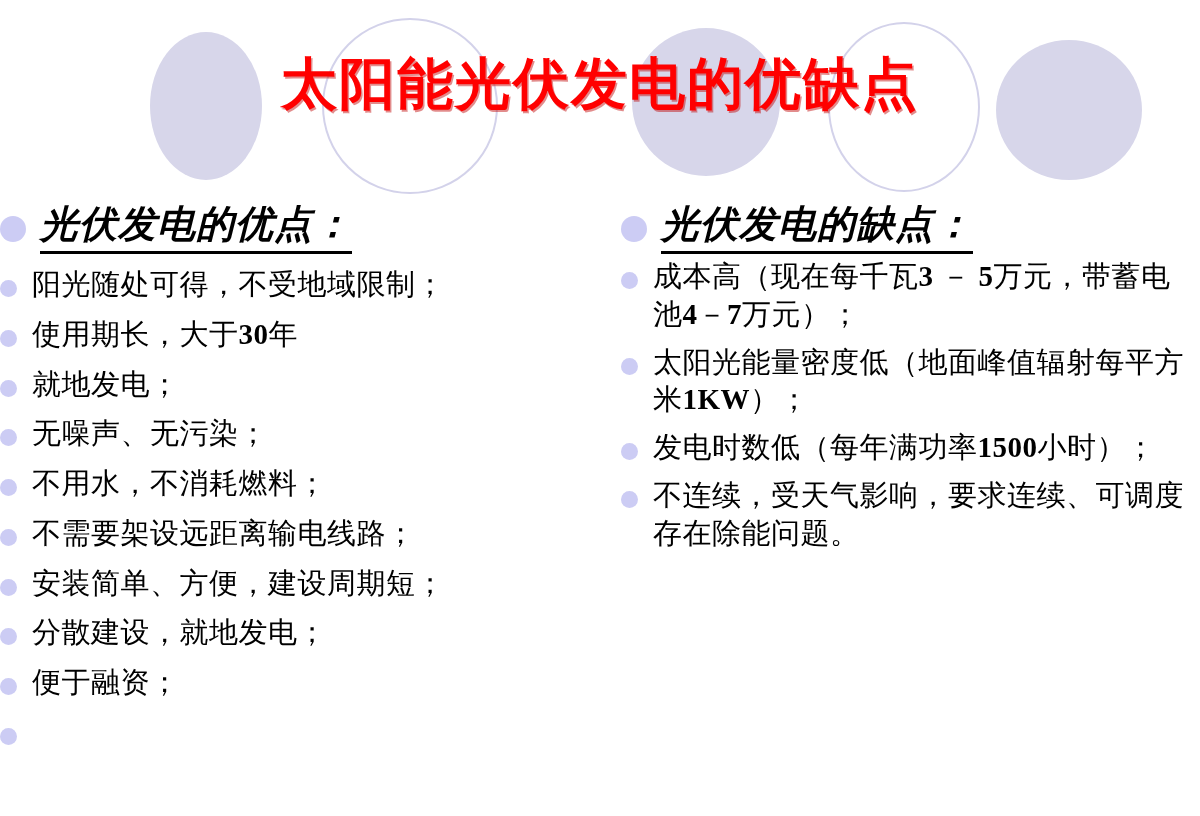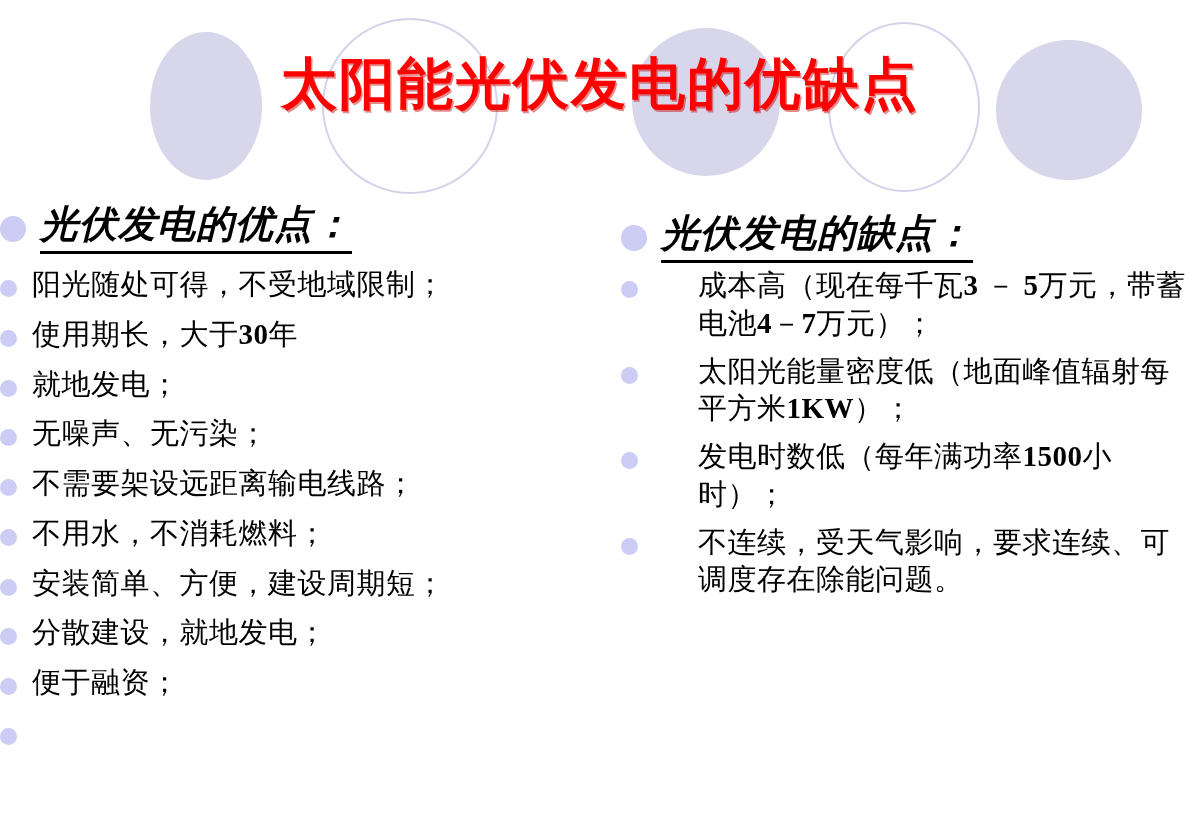--- a/index.html
+++ b/index.html
@@ -71,21 +71,21 @@
     height: 620px;
     display: flex;
     align-items: flex-start;
   }
 
   .column {
     position: relative;
     padding-top: 4px;
   }
   .column.left  { width: 615px; padding-right: 6px; }
-  .column.right { width: 585px; padding-left: 6px;  padding-right: 14px; margin-top: 9px; }
+  .column.right { width: 585px; padding-left: 6px;  padding-right: 14px; }
 
   
   .bullet-row {
     display: flex;
     align-items: flex-start;
     margin-bottom: 6px;
   }
 
   .bullet-dot {
     flex: 0 0 auto;
@@ -128,21 +128,21 @@
     font-family: "Liberation Serif", "DejaVu Serif", serif;
     font-size: 29px;
     font-weight: 400;
     color: #000000;
     line-height: 1.30;
     letter-spacing: 0.5px;
   }
   .item-text b { font-weight: 700; }
 
   .column.left  .item-row { margin-bottom: 4px; margin-top: 12px; }
-  .column.right .item-row { margin-bottom: 10px; gap: 45px; }
+  .column.right .item-row { margin-bottom: 10px; }
   .column.right .item-text { line-height: 1.30; }
 </style>
 </head>
 <body>
 
 <div class="slide" style="background: rgb(255, 255, 255);">
 
   <div class="deco-layer">
       <div class="deco-circle filled" style="left: 150px; top: 32px; width: 112px; height: 148px; background: rgb(215, 214, 234);"></div>
       <div class="deco-circle outline" style="left: 322px; top: 18px; width: 176px; height: 176px; border-color: rgb(211, 210, 234);"></div>
@@ -175,25 +175,25 @@
       <div class="bullet-row item-row">
         <span class="bullet-dot" style="background: rgb(204, 204, 244);"></span>
         <span class="item-text">就地发电；</span>
       </div>
       <div class="bullet-row item-row">
         <span class="bullet-dot" style="background: rgb(204, 204, 244);"></span>
         <span class="item-text">无噪声、无污染；</span>
       </div>
       <div class="bullet-row item-row">
         <span class="bullet-dot" style="background: rgb(204, 204, 244);"></span>
+        <span class="item-text">不用水，不消耗燃料；</span>
+      </div>
+      <div class="bullet-row item-row">
+        <span class="bullet-dot" style="background: rgb(204, 204, 244);"></span>
         <span class="item-text">不需要架设远距离输电线路；</span>
-      </div>
-      <div class="bullet-row item-row">
-        <span class="bullet-dot" style="background: rgb(204, 204, 244);"></span>
-        <span class="item-text">不用水，不消耗燃料；</span>
       </div>
       <div class="bullet-row item-row">
         <span class="bullet-dot" style="background: rgb(204, 204, 244);"></span>
         <span class="item-text">安装简单、方便，建设周期短；</span>
       </div>
       <div class="bullet-row item-row">
         <span class="bullet-dot" style="background: rgb(204, 204, 244);"></span>
         <span class="item-text">分散建设，就地发电；</span>
       </div>
       <div class="bullet-row item-row">

